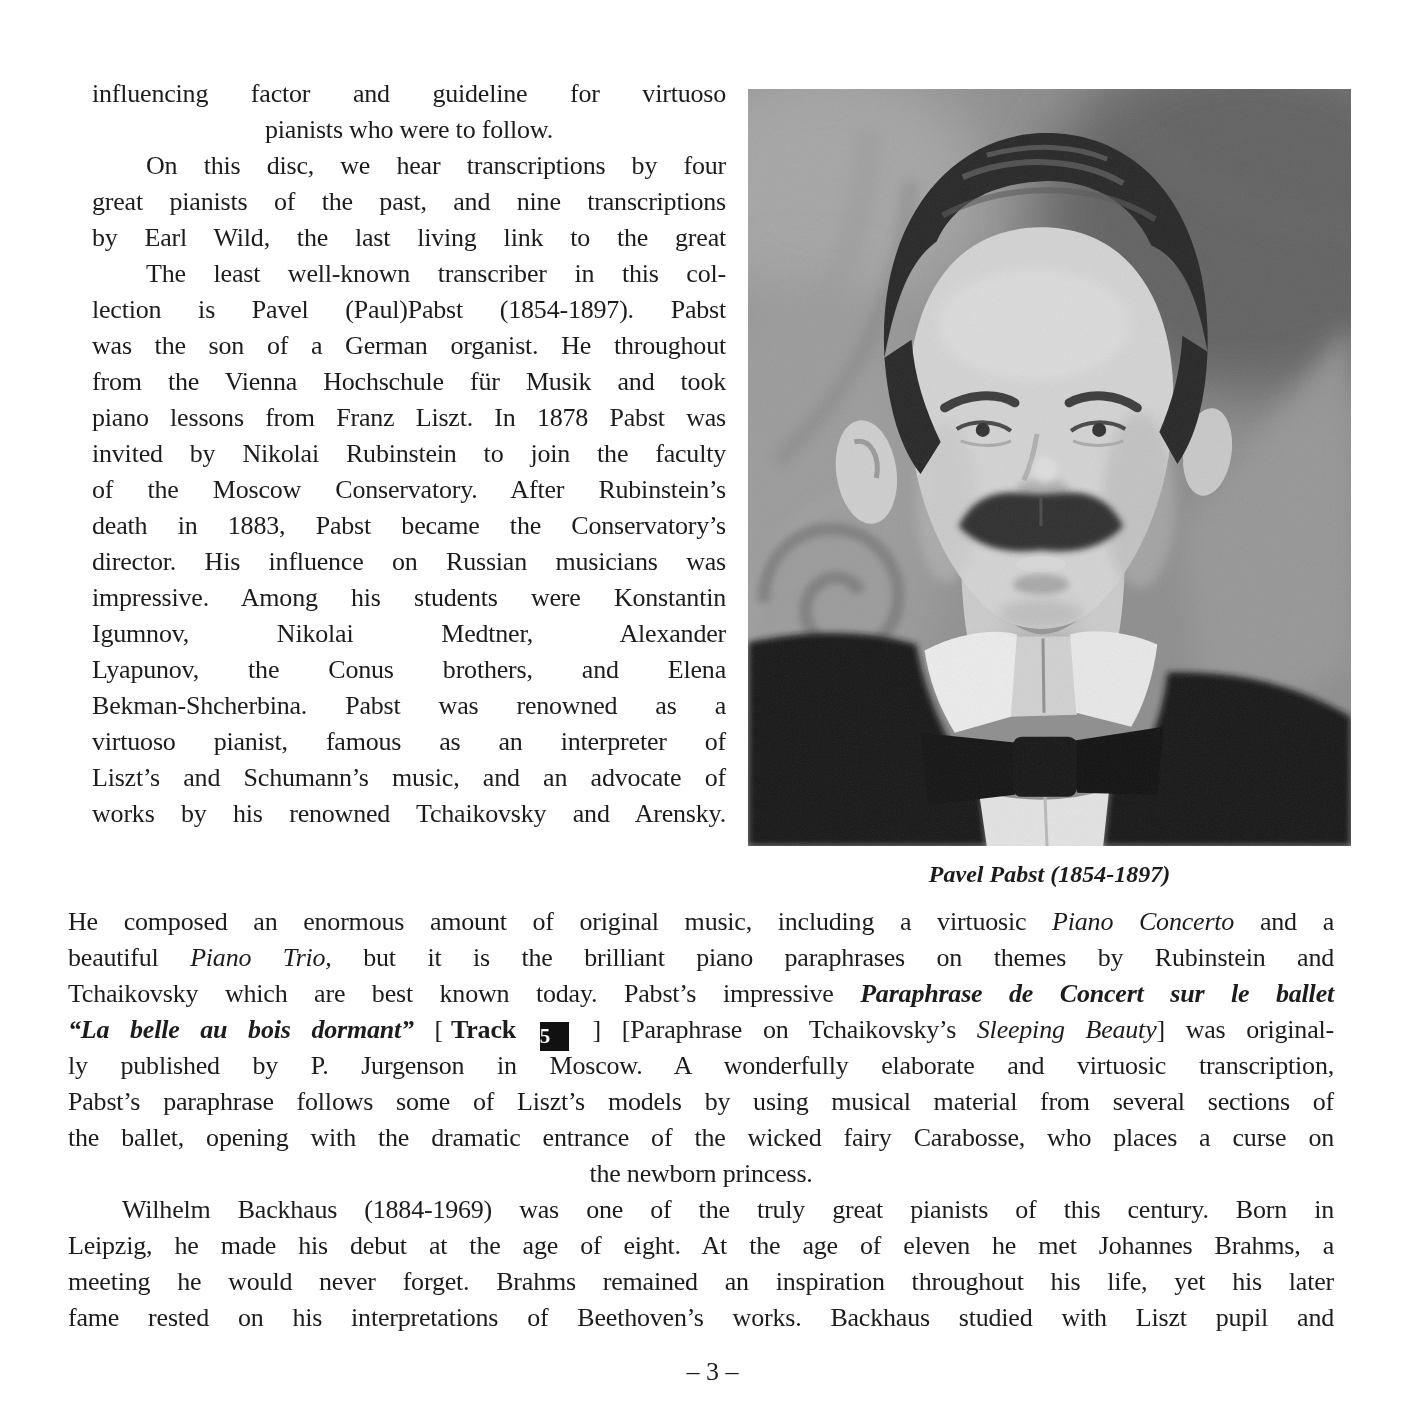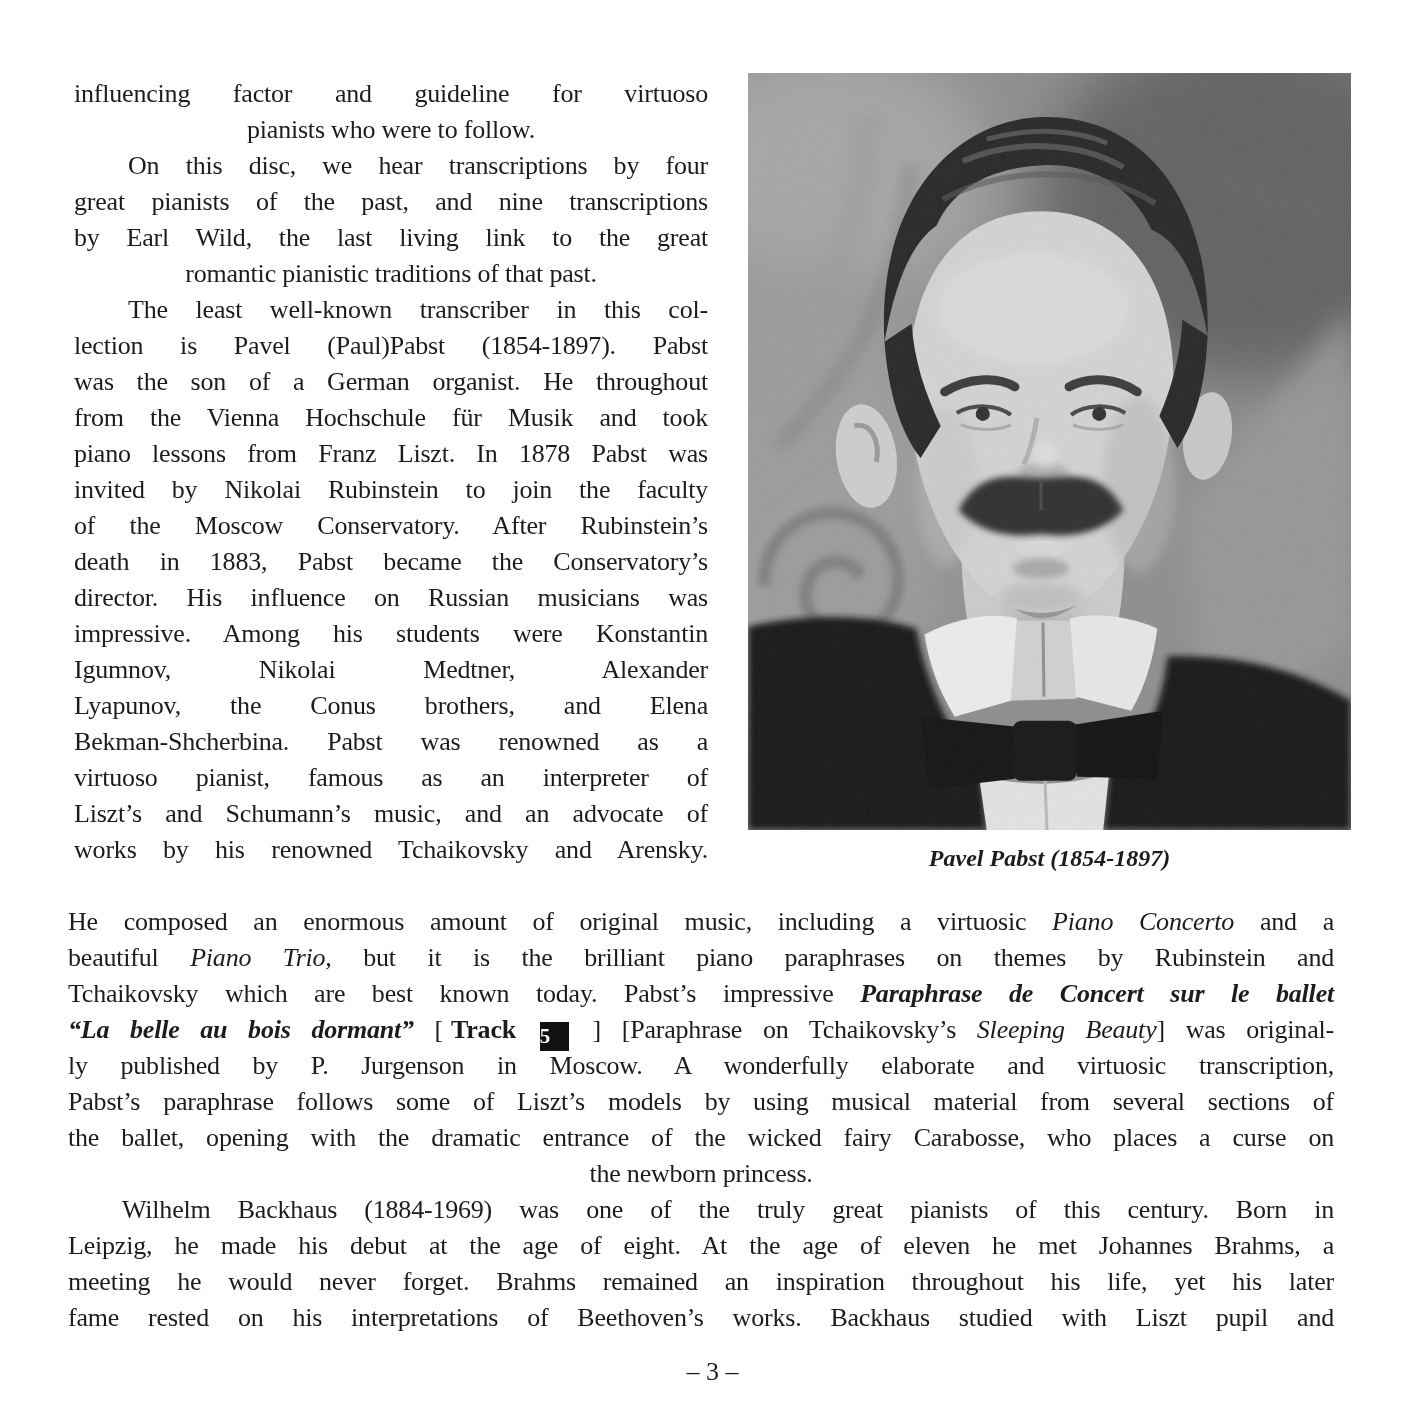--- a/index.html
+++ b/index.html
@@ -3,40 +3,40 @@
 <meta charset="utf-8">
 <style>
   html,body { margin:0; padding:0; }
   body {
     width:1425px; height:1413px; position:relative;
     background:#ffffff; overflow:hidden;
     font-family:"Liberation Serif", serif;
     color:#1c1c1c;
   }
   .textblock { position:absolute; font-size:26px; letter-spacing:-0.2px; }
-  #left-col  { left:74px; top:76px;  width:634px;  }
+  #left-col  { left:92px; top:76px;  width:634px;  }
   #main-text { left:68px; top:904px; width:1266px; }
   .tline {
     height:36px; line-height:36px;
     text-align:justify; text-align-last:justify;
   }
   .tline.last   { text-align:center; text-align-last:auto; }
   .tline.indent { text-indent:54px; }
   .seg-r  { font-style:normal; }
   .seg-i  { font-style:italic; }
   .seg-b  { font-weight:bold;margin-left:8px; }
   .seg-bi { font-weight:bold; font-style:italic; }
   .track-badge {
     display:inline-block; width:29px; height:29px; line-height:29px;
     background:#111111; color:#ffffff; text-align:center;
     font-weight:bold; font-size:21px; vertical-align:-5px;
     margin:0 3px; letter-spacing:0;
   }
   #photo {
-    position:absolute; left:748px; top:73px; width:603px; margin:0;
+    position:absolute; left:748px; top:89px; width:603px; margin:0;
   }
   #photo svg { display:block; }
   #photo figcaption {
     margin-top:15px; text-align:center;
     font-style:italic; font-weight:bold; font-size:24px;
   }
   #page-num {
     position:absolute; left:0; top:1357px; width:1425px;
     text-align:center; font-size:26px;
   }
@@ -45,21 +45,20 @@
 <body>
 
 <main>
 
   <section id="left-col" class="textblock">
       <div class="tline"><span class="seg-r">influencing factor and guideline for virtuoso</span></div>
       <div class="tline last"><span class="seg-r">pianists who were to follow.</span></div>
       <div class="tline indent"><span class="seg-r">On this disc, we hear transcriptions by four</span></div>
       <div class="tline"><span class="seg-r">great pianists of the past, and nine transcriptions</span></div>
       <div class="tline"><span class="seg-r">by Earl Wild, the last living link to the great</span></div>
-      <div class="tline last"><span class="seg-r">romantic pianistic traditions of that past.</span></div>
       <div class="tline indent"><span class="seg-r">The least well-known transcriber in this col-</span></div>
       <div class="tline"><span class="seg-r">lection is Pavel (Paul)Pabst (1854-1897). Pabst</span></div>
       <div class="tline"><span class="seg-r">was the son of a German organist. He throughout</span></div>
       <div class="tline"><span class="seg-r">from the Vienna Hochschule für Musik and took</span></div>
       <div class="tline"><span class="seg-r">piano lessons from Franz Liszt. In 1878 Pabst was</span></div>
       <div class="tline"><span class="seg-r">invited by Nikolai Rubinstein to join the faculty</span></div>
       <div class="tline"><span class="seg-r">of the Moscow Conservatory. After Rubinstein’s</span></div>
       <div class="tline"><span class="seg-r">death in 1883, Pabst became the Conservatory’s</span></div>
       <div class="tline"><span class="seg-r">director. His influence on Russian musicians was</span></div>
       <div class="tline"><span class="seg-r">impressive. Among his students were Konstantin</span></div>

